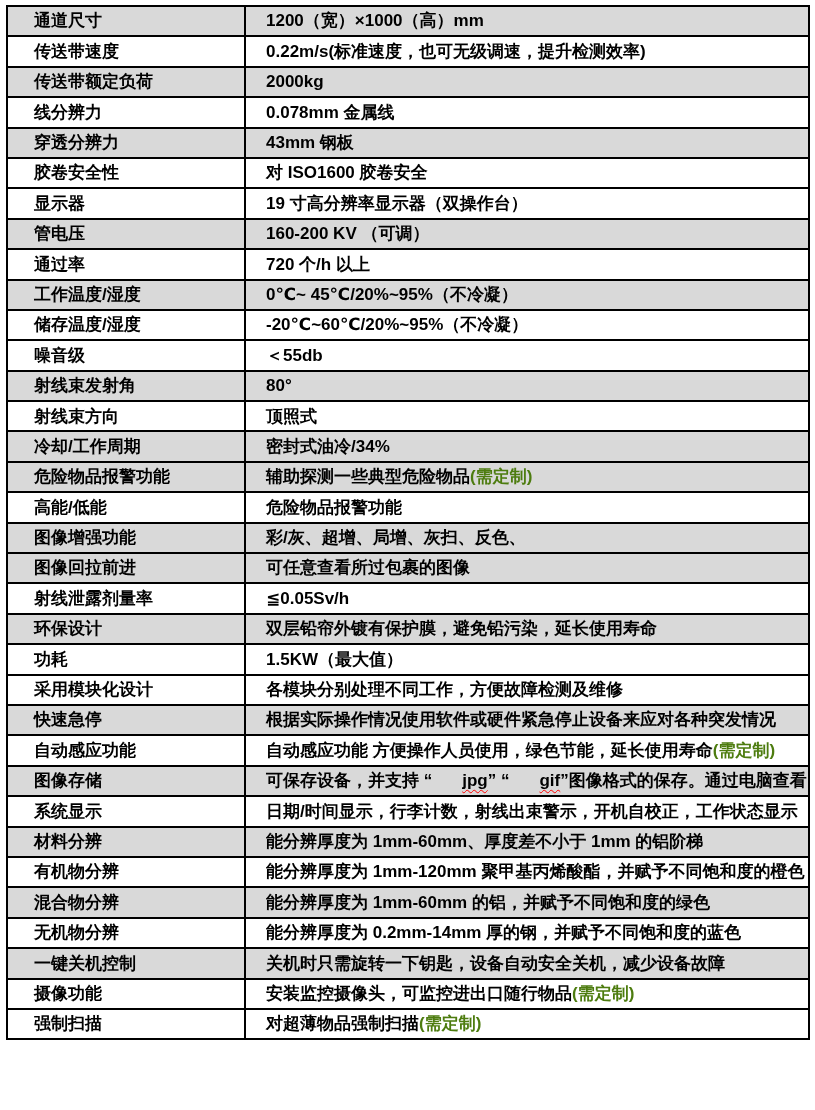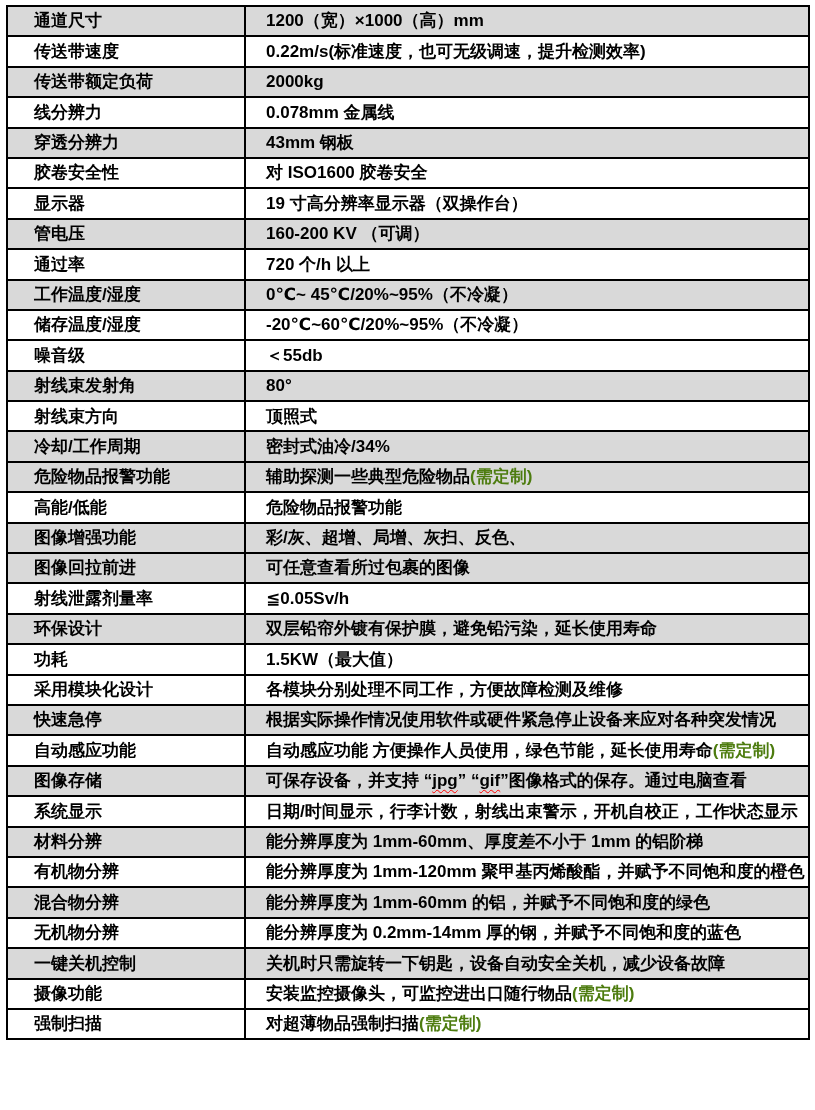--- a/index.html
+++ b/index.html
@@ -38,20 +38,21 @@
   td.value-cell {
     padding: 1px 6px 1px 20px;
   }
   tr.shaded td { background: #d9d9d9; }
   tr.plain  td { background: #ffffff; margin-top: 6px; }
   .seg-red { color: #4d7c0f; }
   .seg-wavy {
     text-decoration: underline wavy #ff0000 1px;
     text-decoration-skip-ink: none;
     text-underline-offset: 3px;
+    margin-left: 30px;
   }
 </style>
 </head>
 <body>
 
 <div class="page">
   <table class="spec">
     <tbody id="spec-rows">
         <tr class="shaded">
           <td class="label-cell">通道尺寸</td>

